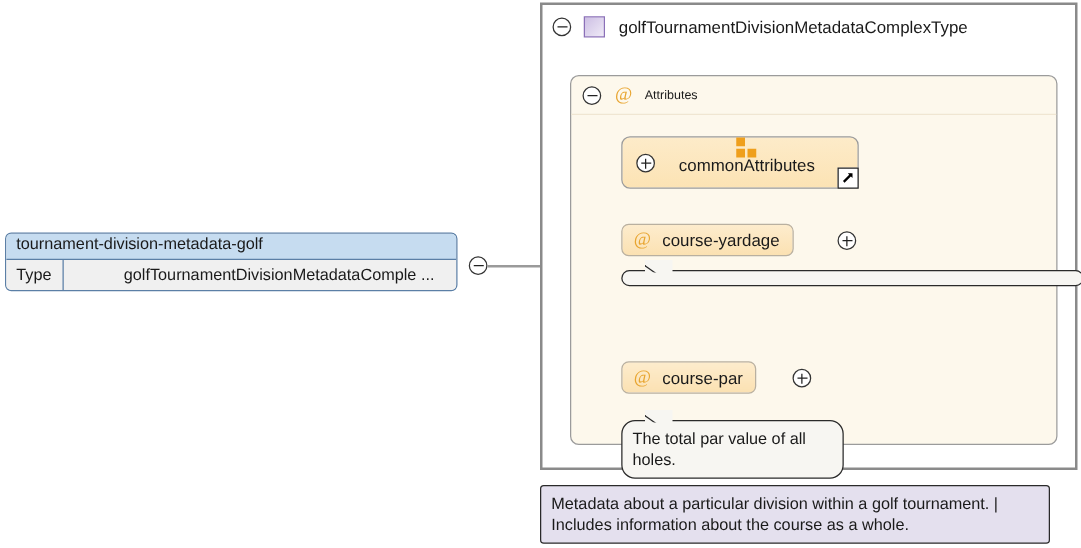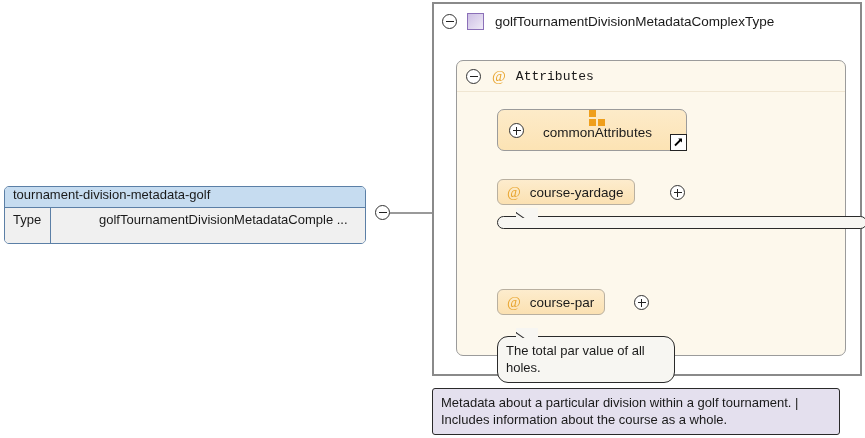--- a/index.html
+++ b/index.html
@@ -42,21 +42,21 @@
     font-size: 13px;
     gap: 39px;
   }
   .element-type-label {
     width: 46px;
     padding: 4px 0 5px 8px;
     border-right: 1px solid #5b7fa6;
     box-sizing: border-box;
   }
   .element-type-value {
-    padding: 4px 8px 16px 9px;
+    padding: 4px 8px 5px 9px;
     white-space: nowrap;
     overflow: hidden;
   }
 
   
   .toggle-circle {
     position: absolute;
     width: 15px;
     height: 15px;
     border: 1px solid #333;
@@ -145,22 +145,21 @@
     border-bottom: 1px solid #f0e6d2;
   }
   .at-glyph {
     color: #e8a530;
     font-size: 15px;
     margin-left: 11px;
     font-family: "Liberation Serif", serif;
   }
   .attr-header-label {
     margin-left: 10px;
-    font-size: 13px;
-    font-family: Liberation Mono, monospace;
+    font-size: 10px;
   }
 
   
   .group-box {
     position: absolute;
     left: 40px;
     top: 48px;
     width: 190px;
     height: 42px;
     background: linear-gradient(180deg, #fdebc9 0%, #fce3b4 100%);

